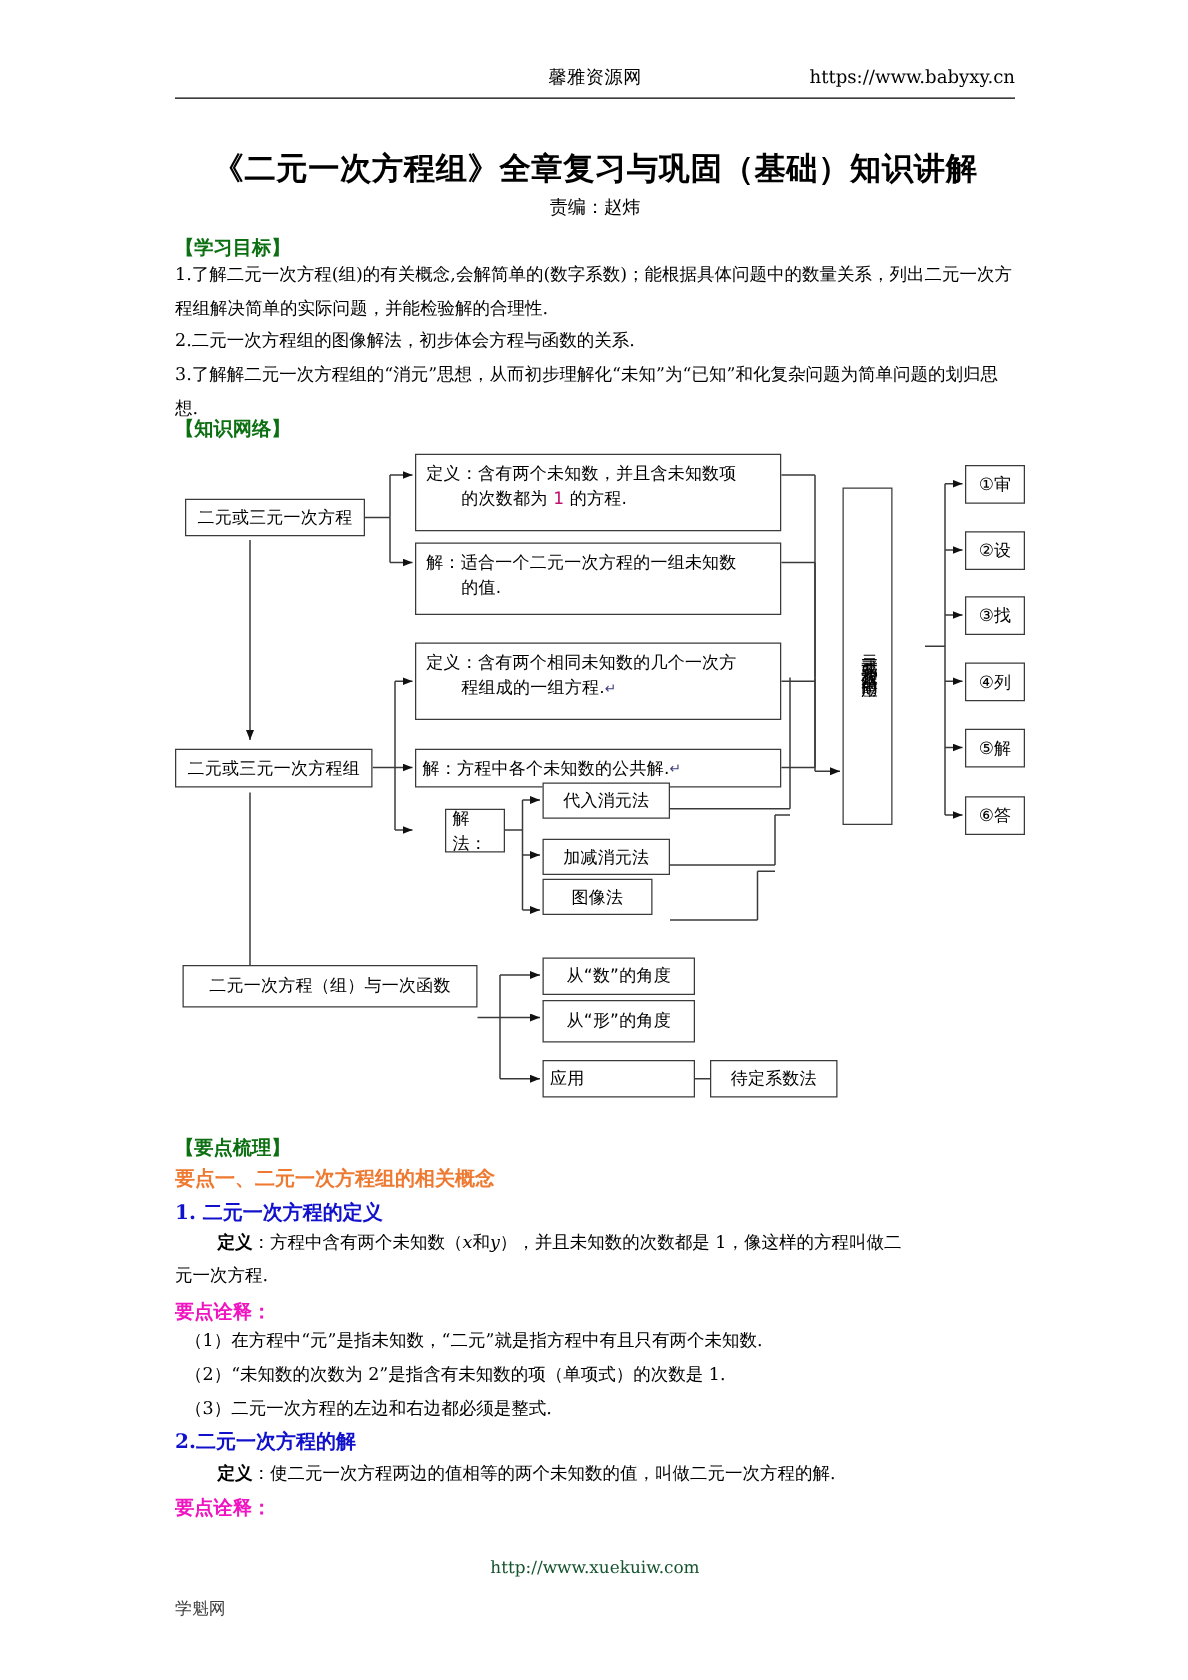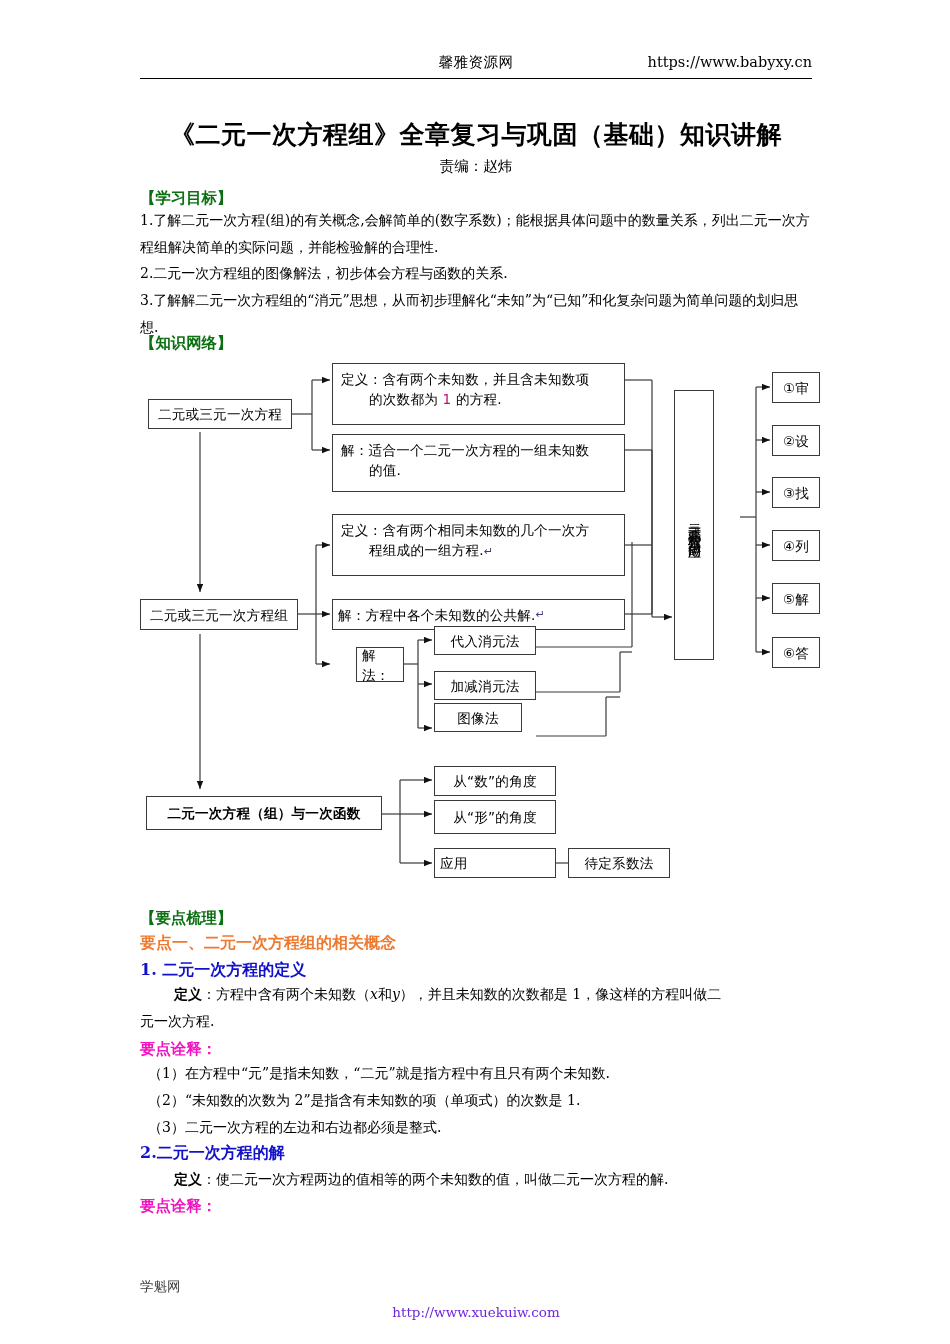--- a/index.html
+++ b/index.html
@@ -155,25 +155,25 @@
   .ft-left {
     position: absolute;
     left: 140px;
     top: 1278px;
     font-size: 13.5px;
     color: #404040;
   }
   .ft-center {
     position: absolute;
     left: 140px;
-    top: 1304px;
+    top: 1246px;
     width: 672px;
     text-align: center;
     font-size: 13.5px;
-    color: #6d28d9;
+    color: #14532d;
   }
 </style>
 </head>
 <body>
 
 <div class="page">
 
   <div class="rh">
     <div class="rh-center">馨雅资源网</div>
     <div class="rh-right">https://www.babyxy.cn</div>
@@ -264,21 +264,21 @@
         <path d="M756,193 L770,193" marker-end="url(#ar)"></path>
         <path d="M756,246 L770,246" marker-end="url(#ar)"></path>
         <path d="M756,300 L770,300" marker-end="url(#ar)"></path>
       </g>
     </svg>
 
     <div class="node center" style="left:148px; top:47px; width:144px; height:30px;">二元或三元一次方程</div>
 
     <div class="node center" style="left:140px; top:247px; width:158px; height:31px;">二元或三元一次方程组</div>
 
-    <div class="node center" style="left:146px; top:444px; width:236px; height:34px;font-weight:bold;">二元一次方程（组）与一次函数</div>
+    <div class="node center" style="left:146px; top:420px; width:236px; height:34px;">二元一次方程（组）与一次函数</div>
 
     <div class="node wrap" style="left:332px; top:11px; width:293px; height:62px;">
       <span>定义：含有两个未知数，并且含未知数项</span>
       <span class="l2"><span>的次数都为</span> <span class="red1">1</span> <span>的方程.</span></span>
     </div>
 
     <div class="node wrap" style="left:332px; top:162px; width:293px; height:62px;">
       <span>定义：含有两个相同未知数的几个一次方</span>
       <span class="l2"><span>程组成的一组方程.</span><span class="pil">↵</span></span>
     </div>

